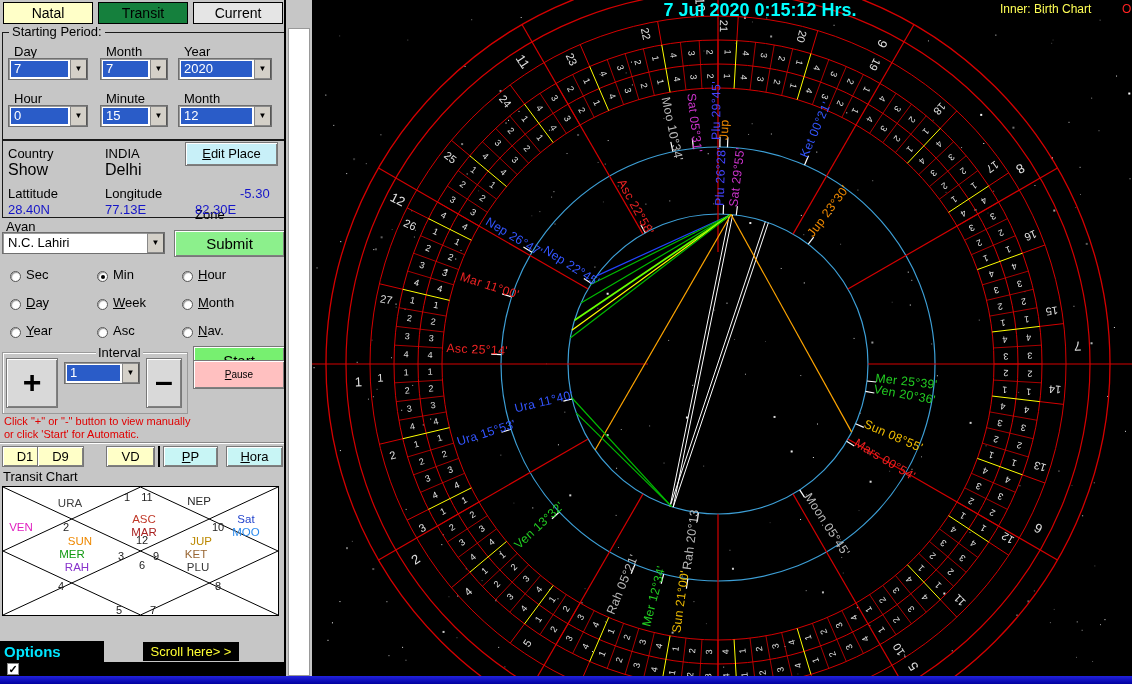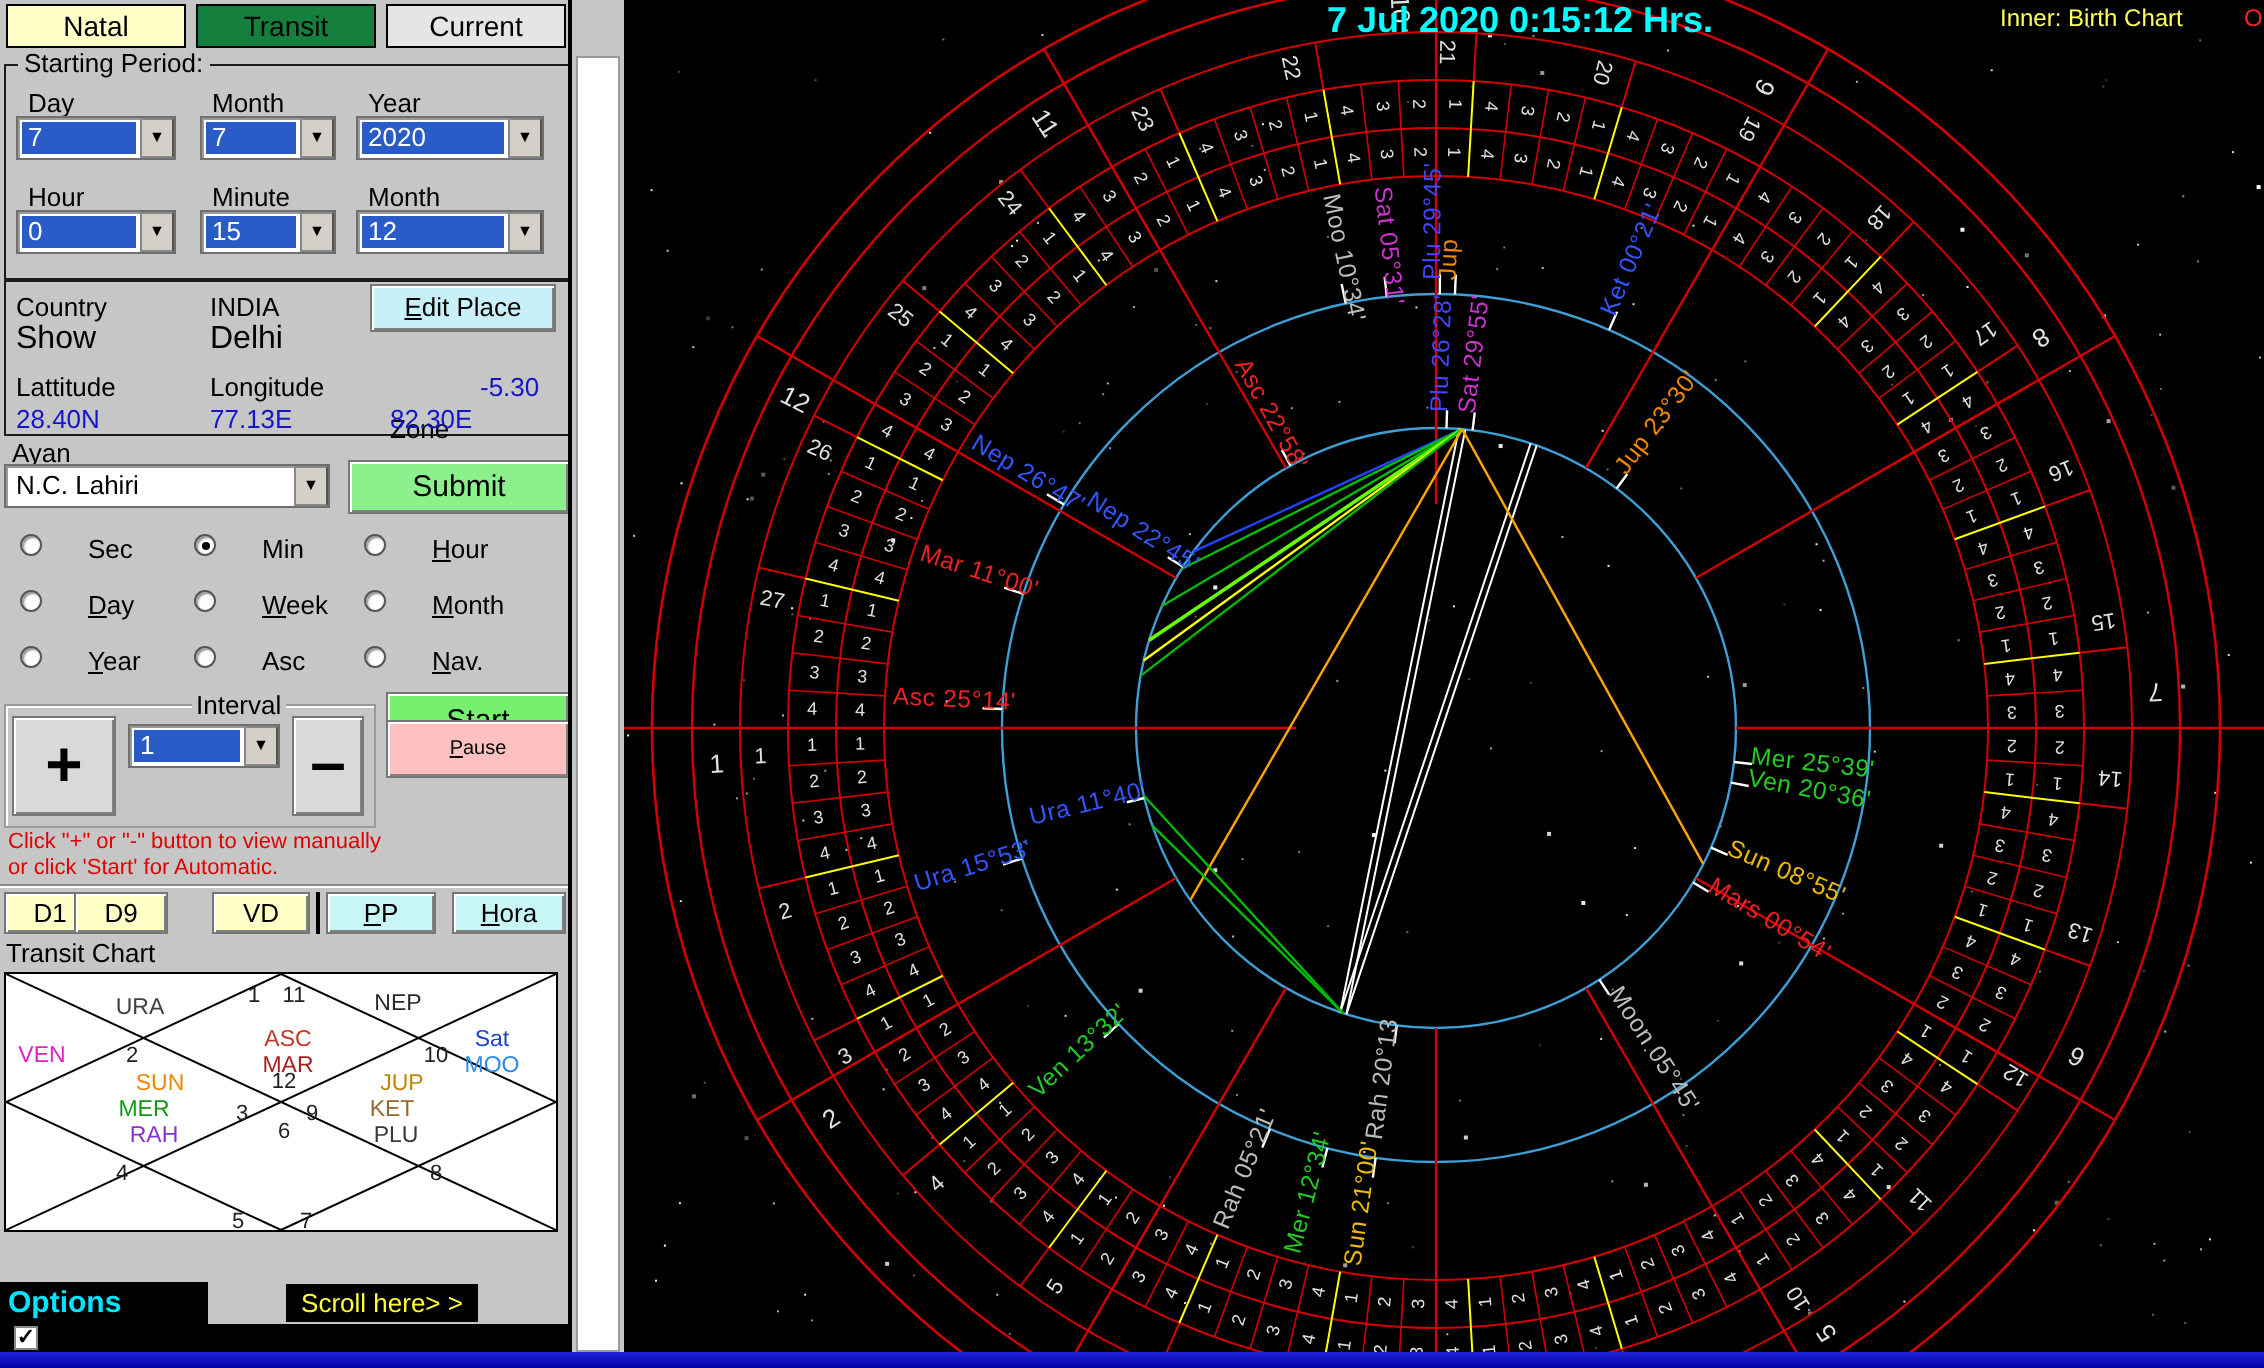--- a/index.html
+++ b/index.html
@@ -15,21 +15,21 @@
   .gb-title{position:absolute;top:-9px;left:6px;background:#c6c6c6;padding:0 3px;font-size:13px;color:#000;}
   .fld-label{position:absolute;font-size:13px;color:#000;}
   .combo{position:absolute;height:22px;background:#fff;border:1px solid #6f6f6f;
          box-shadow:inset 1px 1px 0 #9a9a9a;display:flex;}
   .combo .val{flex:1;margin:2px;padding:0 3px;font-size:13px;line-height:16px;color:#000;overflow:hidden;white-space:nowrap;}
   .combo .val.hl{background:#2a5cc8;color:#fff;}
   .combo .cbtn{width:17px;background:#d4d0c8;border:1px solid #888;border-right-color:#555;
                font-size:8px;line-height:18px;text-align:center;color:#000;}
   .btn{position:absolute;border:1px solid #777;box-shadow:inset 1px 1px 0 #fff,inset -1px -1px 0 #808080;
        text-align:center;color:#000;cursor:pointer;}
-  .radio-item{position:absolute;display:flex;align-items:flex-start;font-size:13px;color:#000;gap:18px;}
+  .radio-item{position:absolute;display:flex;align-items:flex-end;font-size:13px;color:#000;}
   .rdot{width:11px;height:11px;border-radius:50%;background:#fff;border:1px solid #555;
         box-shadow:inset 1px 1px 1px #999;margin-right:5px;position:relative;}
   .rdot.sel::after{content:"";position:absolute;left:3px;top:3px;width:4px;height:4px;border-radius:50%;background:#000;}
   .hint{position:absolute;color:#e00000;font-size:11px;white-space:nowrap;}
   .blackbar{position:absolute;background:#000;}
   #nchart-box{position:absolute;left:2px;top:486px;width:277px;height:130px;background:#fff;border:1px solid #000;}
   .chk{position:absolute;width:12px;height:12px;background:#fff;border:1px solid #888;
        font-size:11px;line-height:11px;text-align:center;color:#000;font-weight:bold;}
   
   #chart-bg{position:absolute;left:312px;top:0;width:820px;height:676px;background:#000;}

